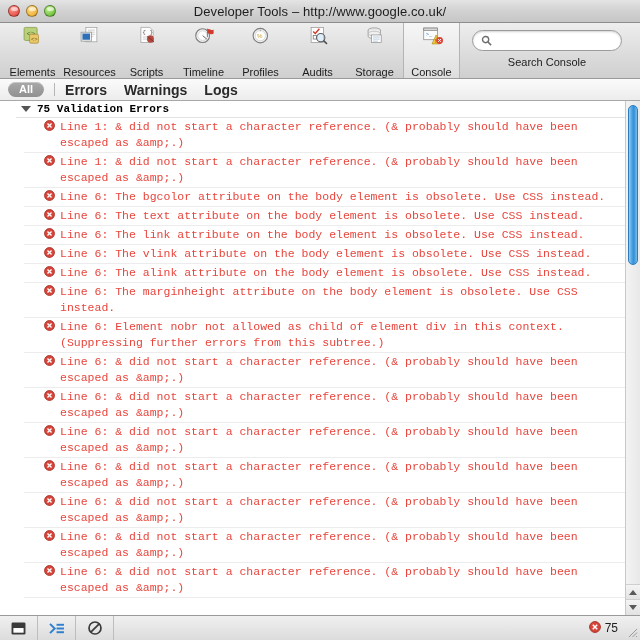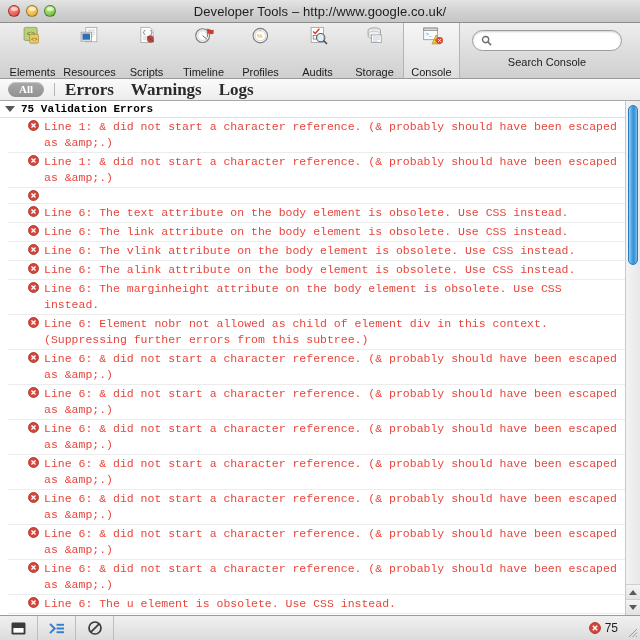--- a/index.html
+++ b/index.html
@@ -106,47 +106,48 @@
     font-family: "Liberation Sans", sans-serif;
   }
 
   
   .filterbar {
     height: 22px; flex: 0 0 22px;
     background: linear-gradient(to bottom, #fbfbfb 0%, #ececec 100%);
     border-bottom: 1px solid #a8a8a8;
     display: flex; align-items: center;
     padding-left: 8px; box-sizing: border-box;
-    font-family: Liberation Serif, serif;
+    font-family: Liberation Sans, sans-serif;
   }
   .pill {
     font-size: 11px; font-weight: bold; color: #ffffff;
     background: linear-gradient(to bottom, #a9a9a9, #909090);
     border-radius: 9px; padding: 1px 11px 2px;
     box-shadow: inset 0 1px 0 rgba(255,255,255,.35);
     cursor: default;
   }
   .sep { width: 1px; height: 13px; background: #b6b6b6; margin: 0 10px; }
   .fitem {
-    font-size: 17px; font-weight: bold; color: #2a2a2a;
+    font-size: 14px; font-weight: bold; color: #2a2a2a;
     margin-right: 17px; cursor: default;
   }
 
   
   .console {
     flex: 1 1 auto;
     position: relative;
     background: #ffffff;
     overflow: hidden;
     display: flex;
   }
   .list {
     flex: 1 1 auto;
     overflow: hidden;
     font-family: "Liberation Mono", monospace;
+    padding-left: 16px;
   }
   .group-header {
     display: flex; align-items: center;
     height: 16px;
     padding-left: 5px;
     border-bottom: 1px solid #e2e2e2;
     font-family: "Liberation Mono", monospace;
     font-size: 11px; font-weight: bold; color: #000;
   }
   .tri {
@@ -217,21 +218,21 @@
   }
   .sb-cell {
     width: 38px; height: 100%;
     display: flex; align-items: center; justify-content: center;
     border-right: 1px solid #bdbdbd;
     box-sizing: border-box;
     cursor: default;
   }
   .sb-spacer { flex: 1 1 auto; }
   .err-count {
-    display: flex; align-items: center; gap: 4px;
+    display: flex; align-items: flex-start; gap: 4px;
     padding-right: 22px;
     font-family: "Liberation Sans", sans-serif;
     font-size: 12px; color: #1f1f1f;
   }
   .grip { position: absolute; right: 2px; bottom: 2px; width: 13px; height: 13px; }
 </style>
 </head>
 <body>
 
 <div class="window">
@@ -385,20 +386,21 @@
               <circle cx="6" cy="6" r="5.4" fill="#d8453a" stroke="#a8332a"></circle>
               <path d="M3.8 3.8 L8.2 8.2 M8.2 3.8 L3.8 8.2" stroke="#fff" stroke-width="1.5"></path>
             </svg>
             <div class="msg">Line 1: &amp; did not start a character reference. (&amp; probably should have been escaped as &amp;amp;.)</div>
           </div>
           <div class="row">
             <svg class="err-ico" viewBox="0 0 12 12">
               <circle cx="6" cy="6" r="5.4" fill="#d8453a" stroke="#a8332a"></circle>
               <path d="M3.8 3.8 L8.2 8.2 M8.2 3.8 L3.8 8.2" stroke="#fff" stroke-width="1.5"></path>
             </svg>
+            <div class="msg">Line 6: The bgcolor attribute on the body element is obsolete. Use CSS instead.</div>
           </div>
           <div class="row">
             <svg class="err-ico" viewBox="0 0 12 12">
               <circle cx="6" cy="6" r="5.4" fill="#d8453a" stroke="#a8332a"></circle>
               <path d="M3.8 3.8 L8.2 8.2 M8.2 3.8 L3.8 8.2" stroke="#fff" stroke-width="1.5"></path>
             </svg>
             <div class="msg">Line 6: The text attribute on the body element is obsolete. Use CSS instead.</div>
           </div>
           <div class="row">
             <svg class="err-ico" viewBox="0 0 12 12">
@@ -476,27 +478,20 @@
               <path d="M3.8 3.8 L8.2 8.2 M8.2 3.8 L3.8 8.2" stroke="#fff" stroke-width="1.5"></path>
             </svg>
             <div class="msg">Line 6: &amp; did not start a character reference. (&amp; probably should have been escaped as &amp;amp;.)</div>
           </div>
           <div class="row">
             <svg class="err-ico" viewBox="0 0 12 12">
               <circle cx="6" cy="6" r="5.4" fill="#d8453a" stroke="#a8332a"></circle>
               <path d="M3.8 3.8 L8.2 8.2 M8.2 3.8 L3.8 8.2" stroke="#fff" stroke-width="1.5"></path>
             </svg>
             <div class="msg">Line 6: &amp; did not start a character reference. (&amp; probably should have been escaped as &amp;amp;.)</div>
-          </div>
-          <div class="row">
-            <svg class="err-ico" viewBox="0 0 12 12">
-              <circle cx="6" cy="6" r="5.4" fill="#d8453a" stroke="#a8332a"></circle>
-              <path d="M3.8 3.8 L8.2 8.2 M8.2 3.8 L3.8 8.2" stroke="#fff" stroke-width="1.5"></path>
-            </svg>
-            <div class="msg">Line 6: The u element is obsolete. Use CSS instead.</div>
           </div>
         </div>
     </div>
 
     <div class="scrollbar">
       <div class="thumb"></div>
       <div class="sb-btn up">
         <span class="sb-arrow u"></span>
       </div>
       <div class="sb-btn down">

